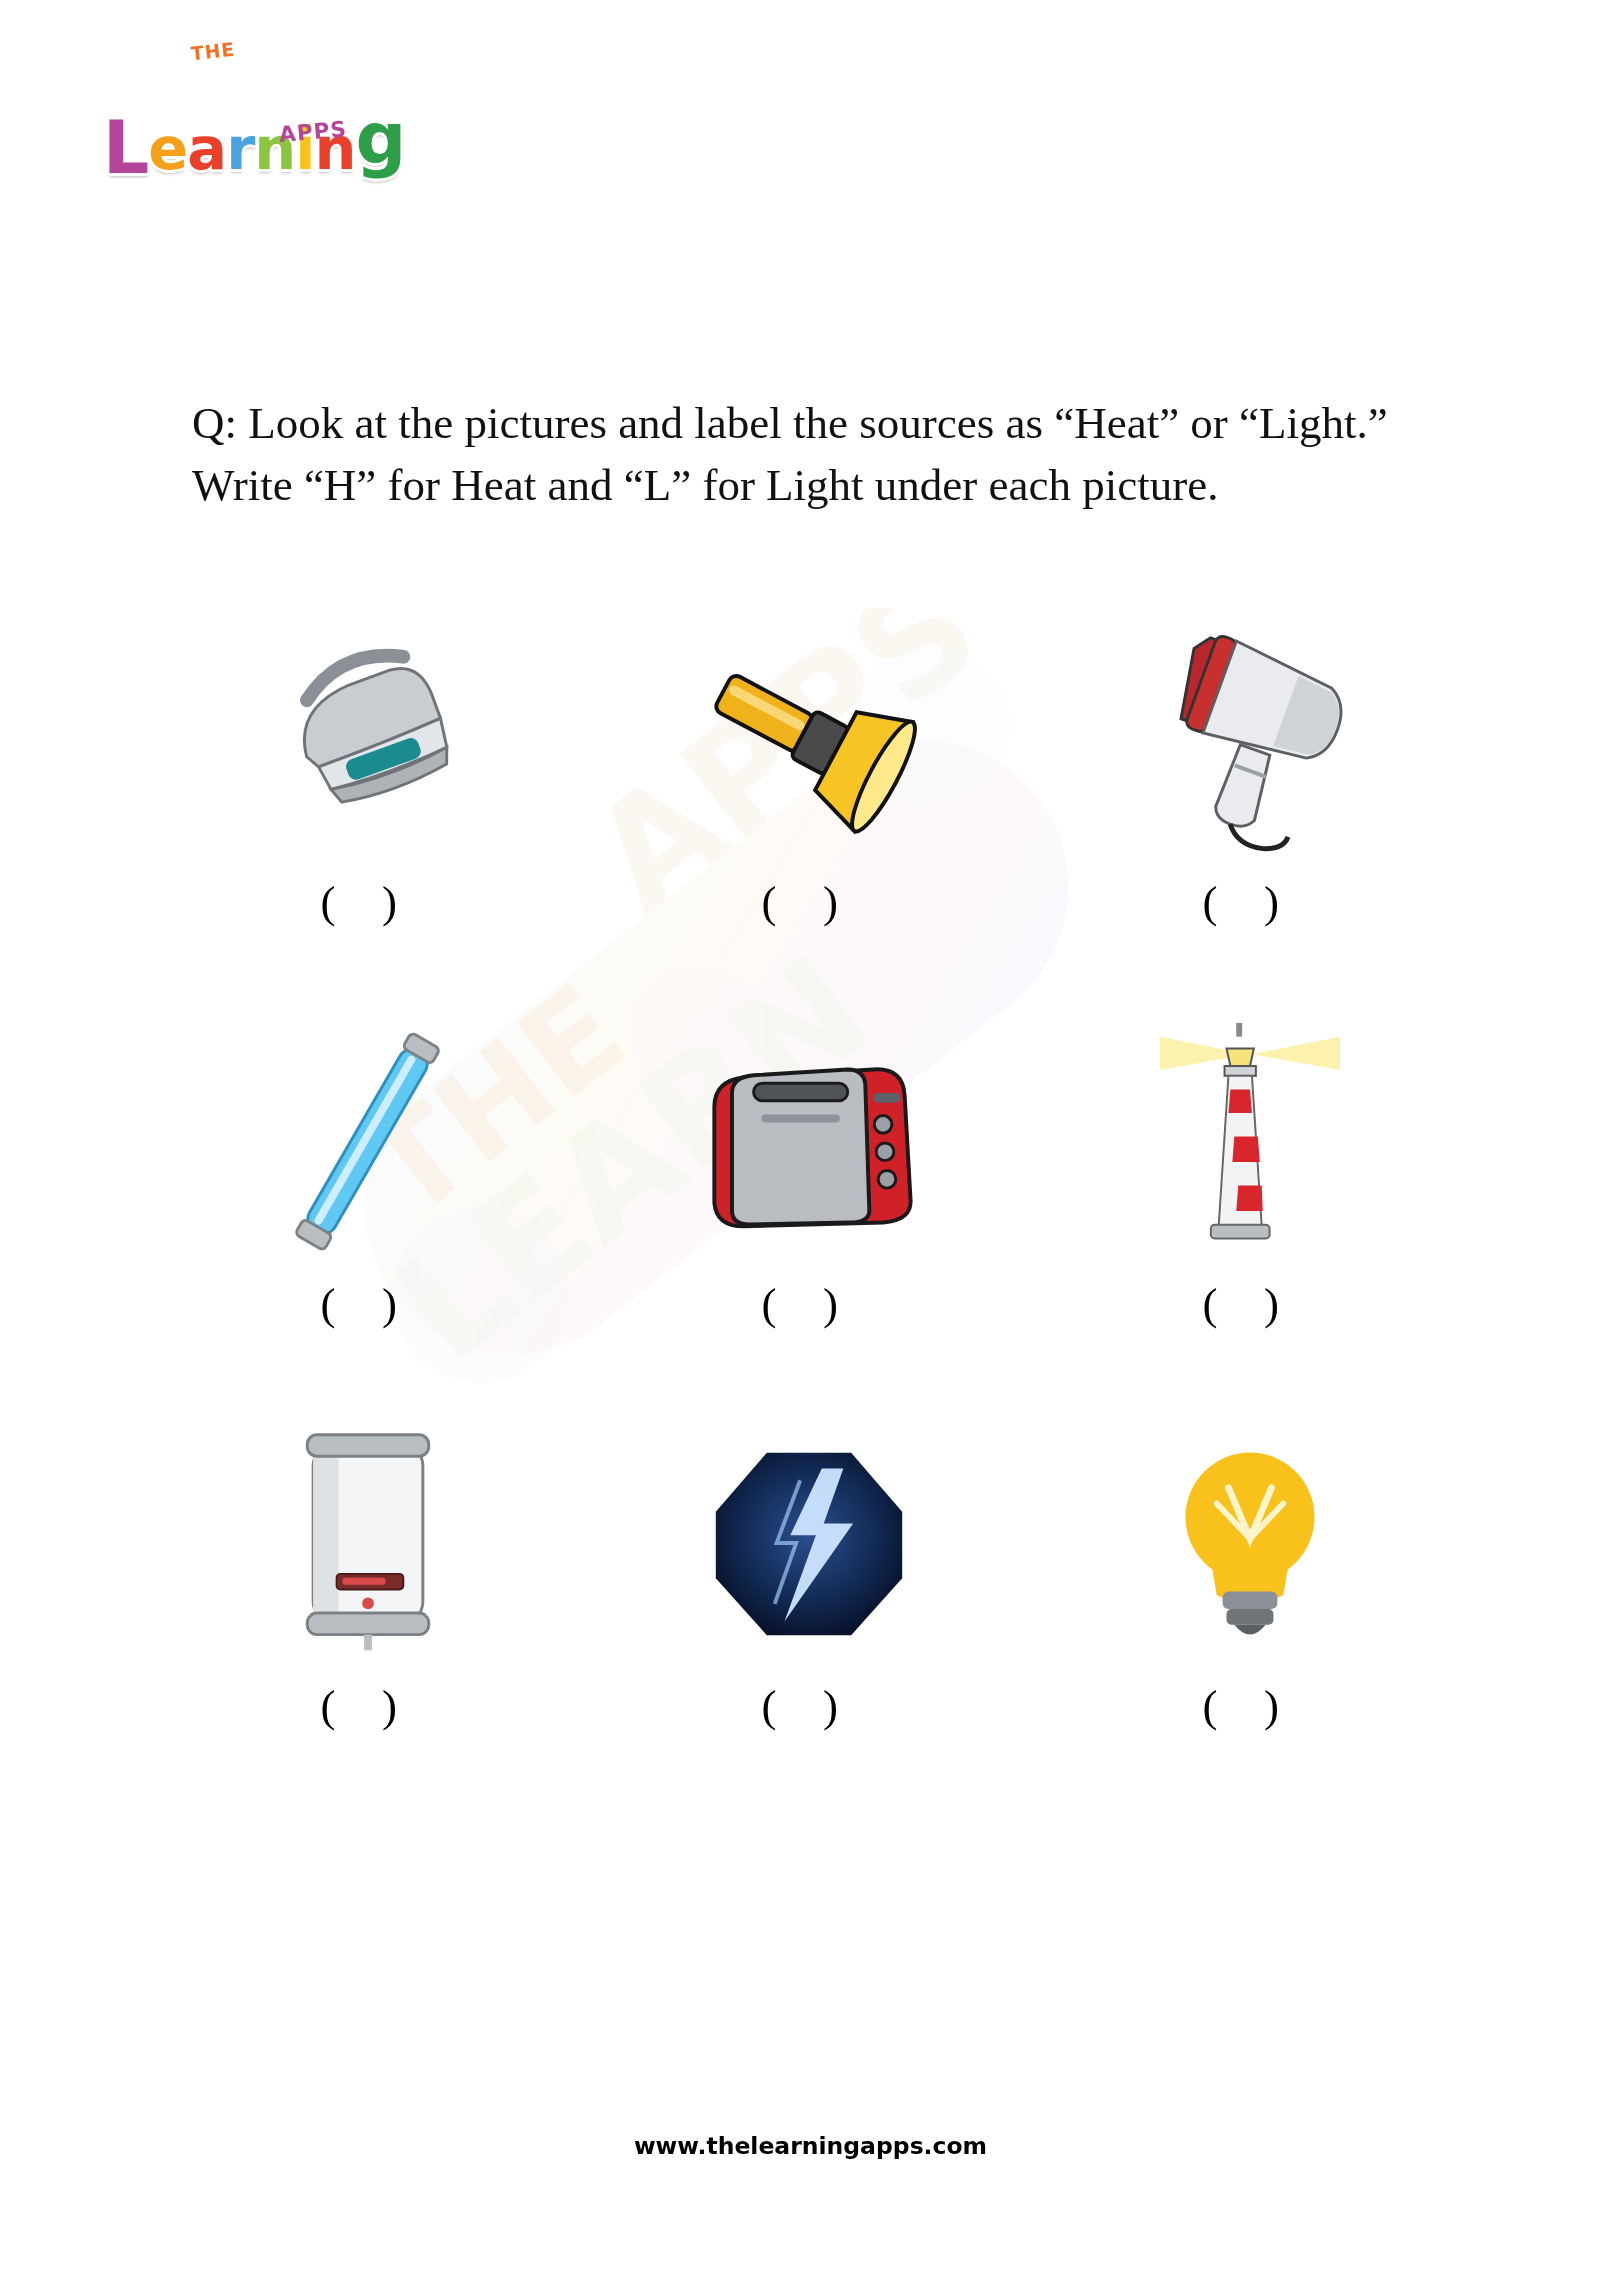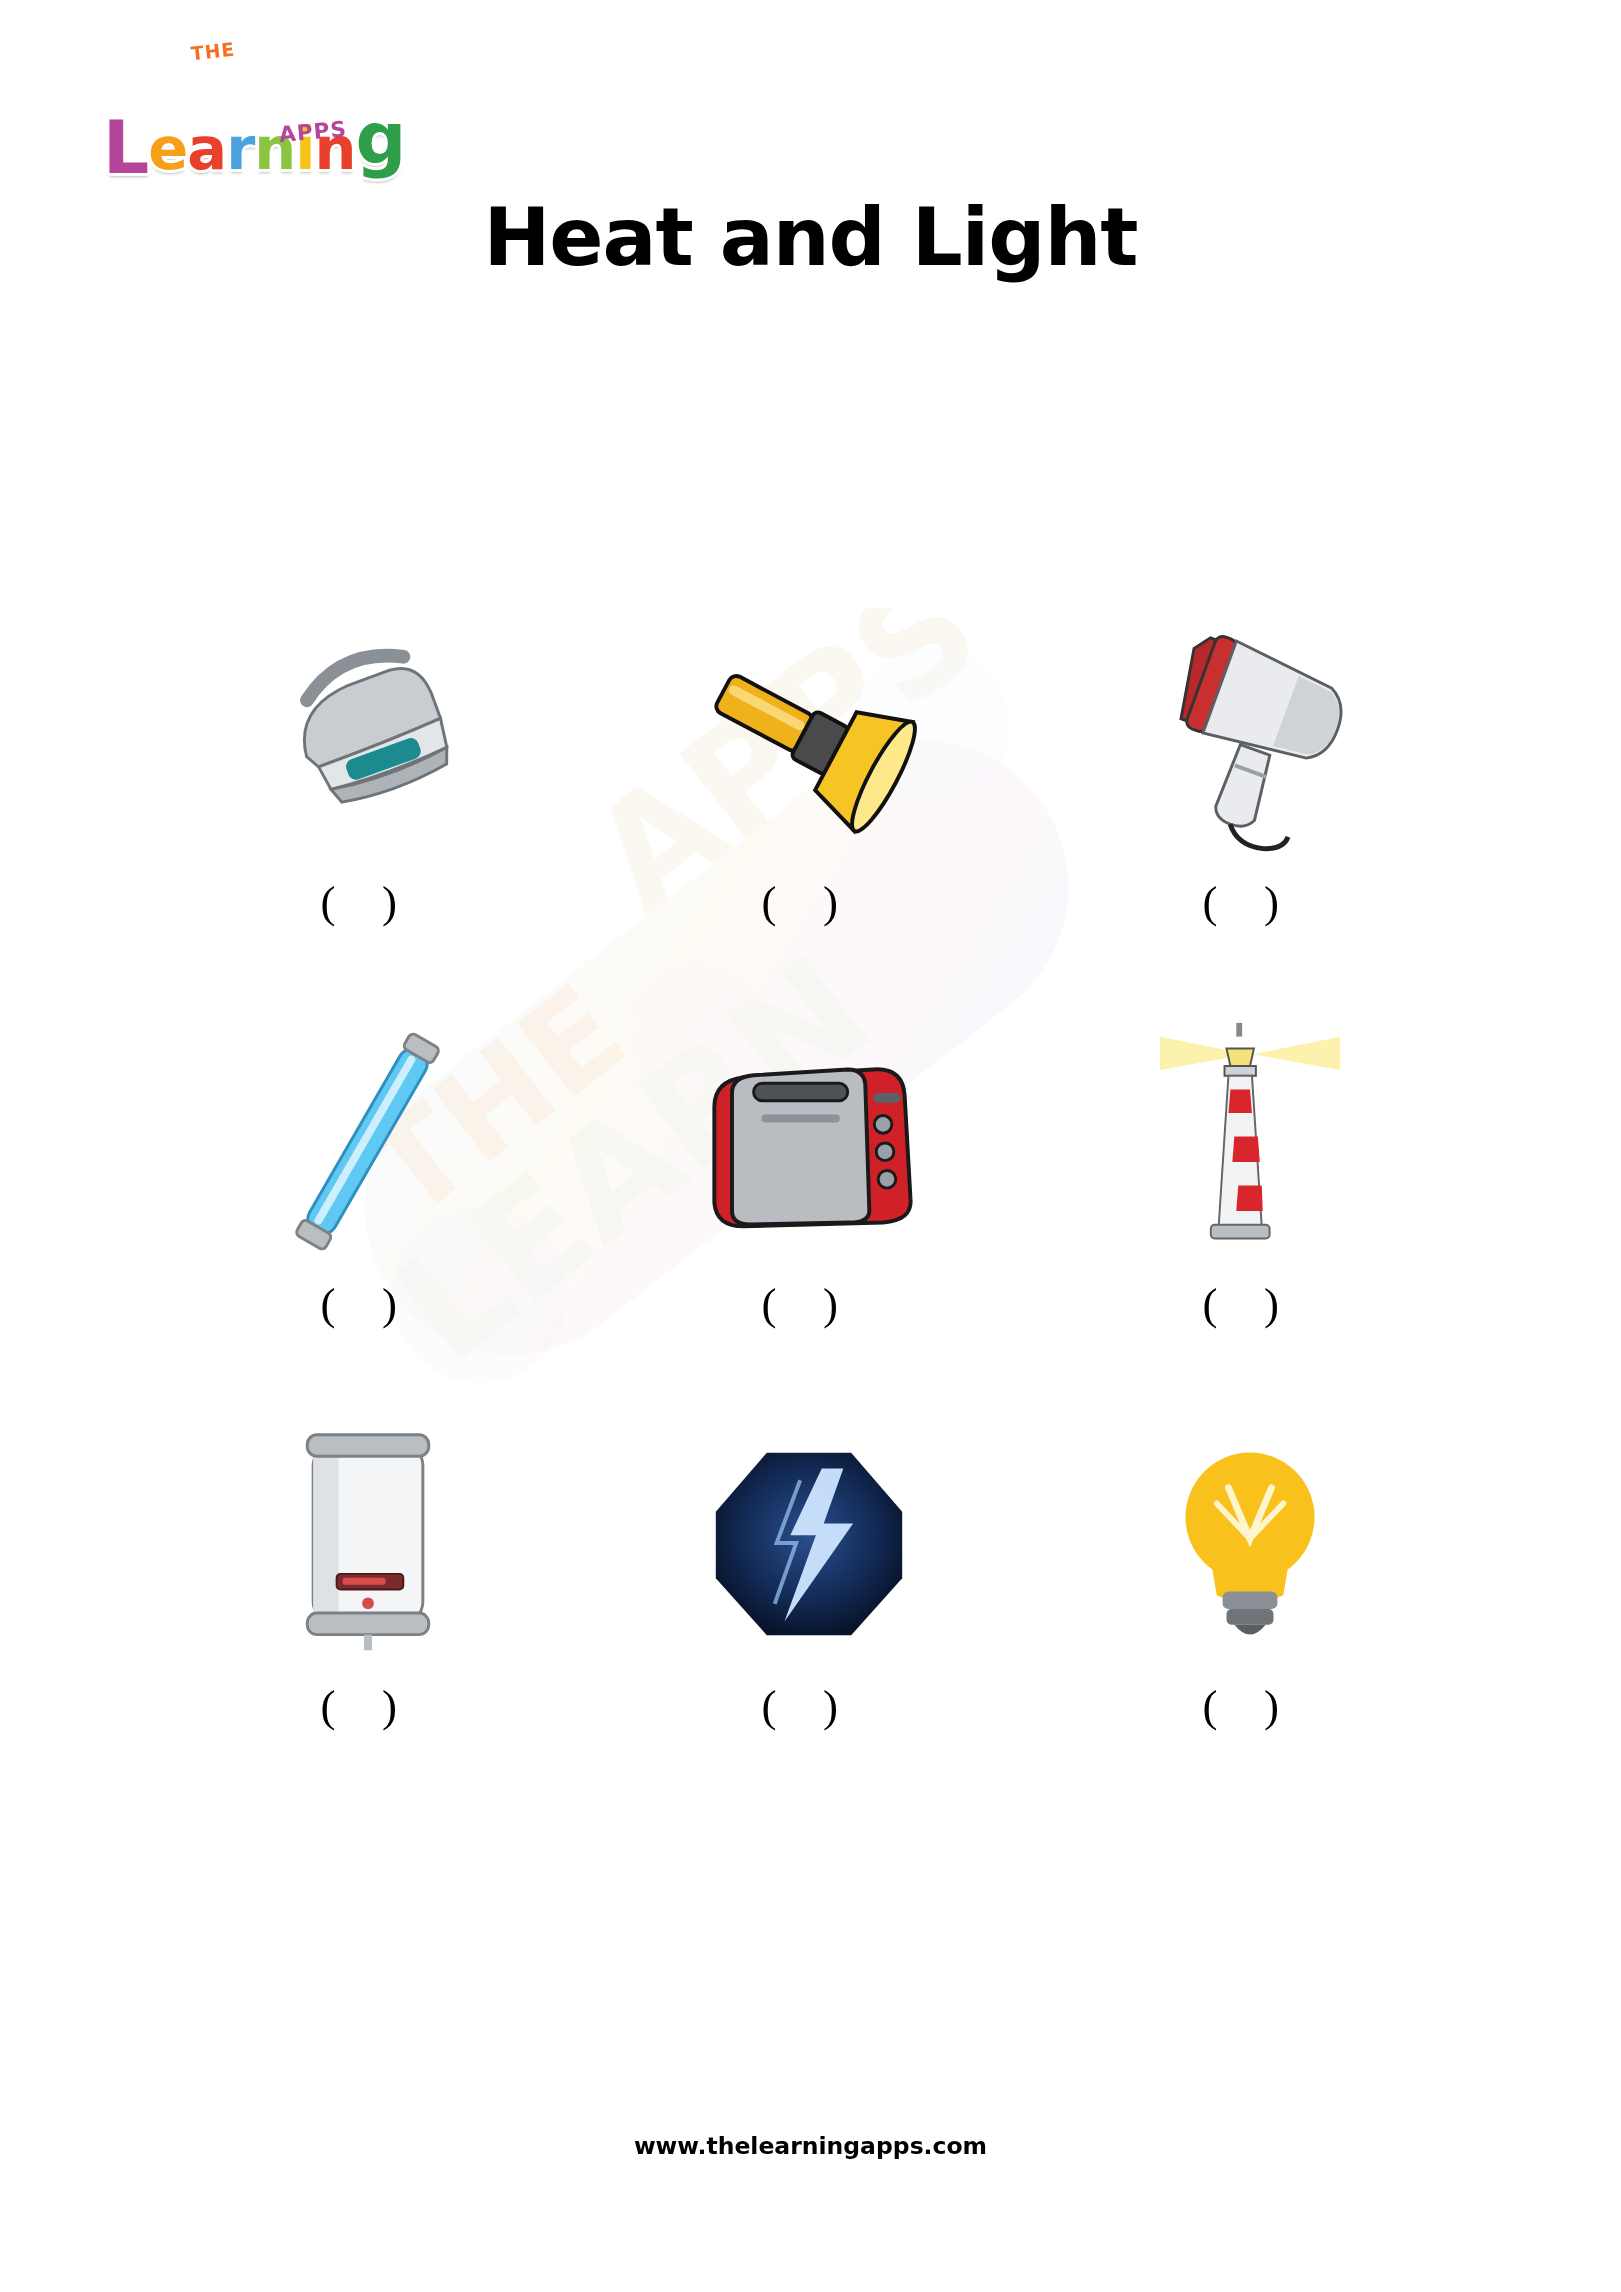--- a/index.html
+++ b/index.html
@@ -167,22 +167,22 @@
 <div class="page">
 
   <div class="logo">
     <div class="the">THE</div>
     <div class="word">
       <span class="c1">L</span><span class="c2">e</span><span class="c3">a</span><span class="c4">r</span><span class="c5">n</span><span class="c6">i</span><span class="c7">n</span><span class="c8">g</span>
     </div>
     <div class="apps">APPS</div>
   </div>
 
-  <div class="title">Heat and Light</div>
-
+
+  <div class="question">Q: Look at the pictures and label the sources as “Heat” or “Light.” Write “H” for Heat and “L” for Light under each picture.</div>
 
   <svg class="watermark" viewBox="0 0 1070 880">
     <defs>
       <linearGradient id="wmFade" x1="0" y1="0" x2="1" y2="1">
         <stop offset="0%" stop-color="#cfe3f7"></stop>
         <stop offset="35%" stop-color="#f6e6bd"></stop>
         <stop offset="65%" stop-color="#f3d0e2"></stop>
         <stop offset="100%" stop-color="#d7d0ef"></stop>
       </linearGradient>
     </defs>

